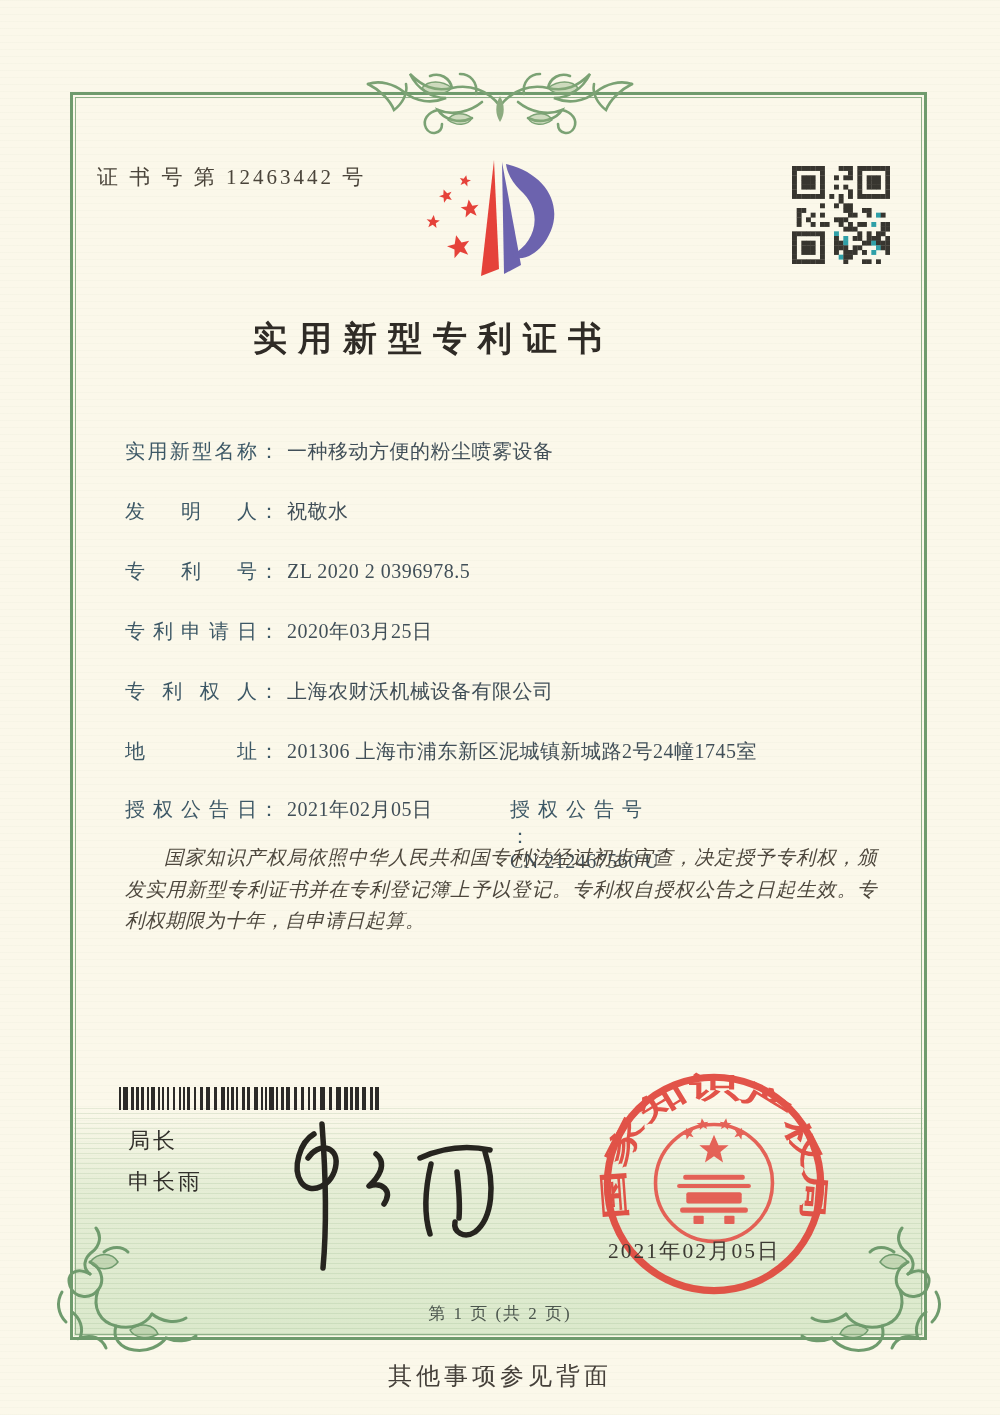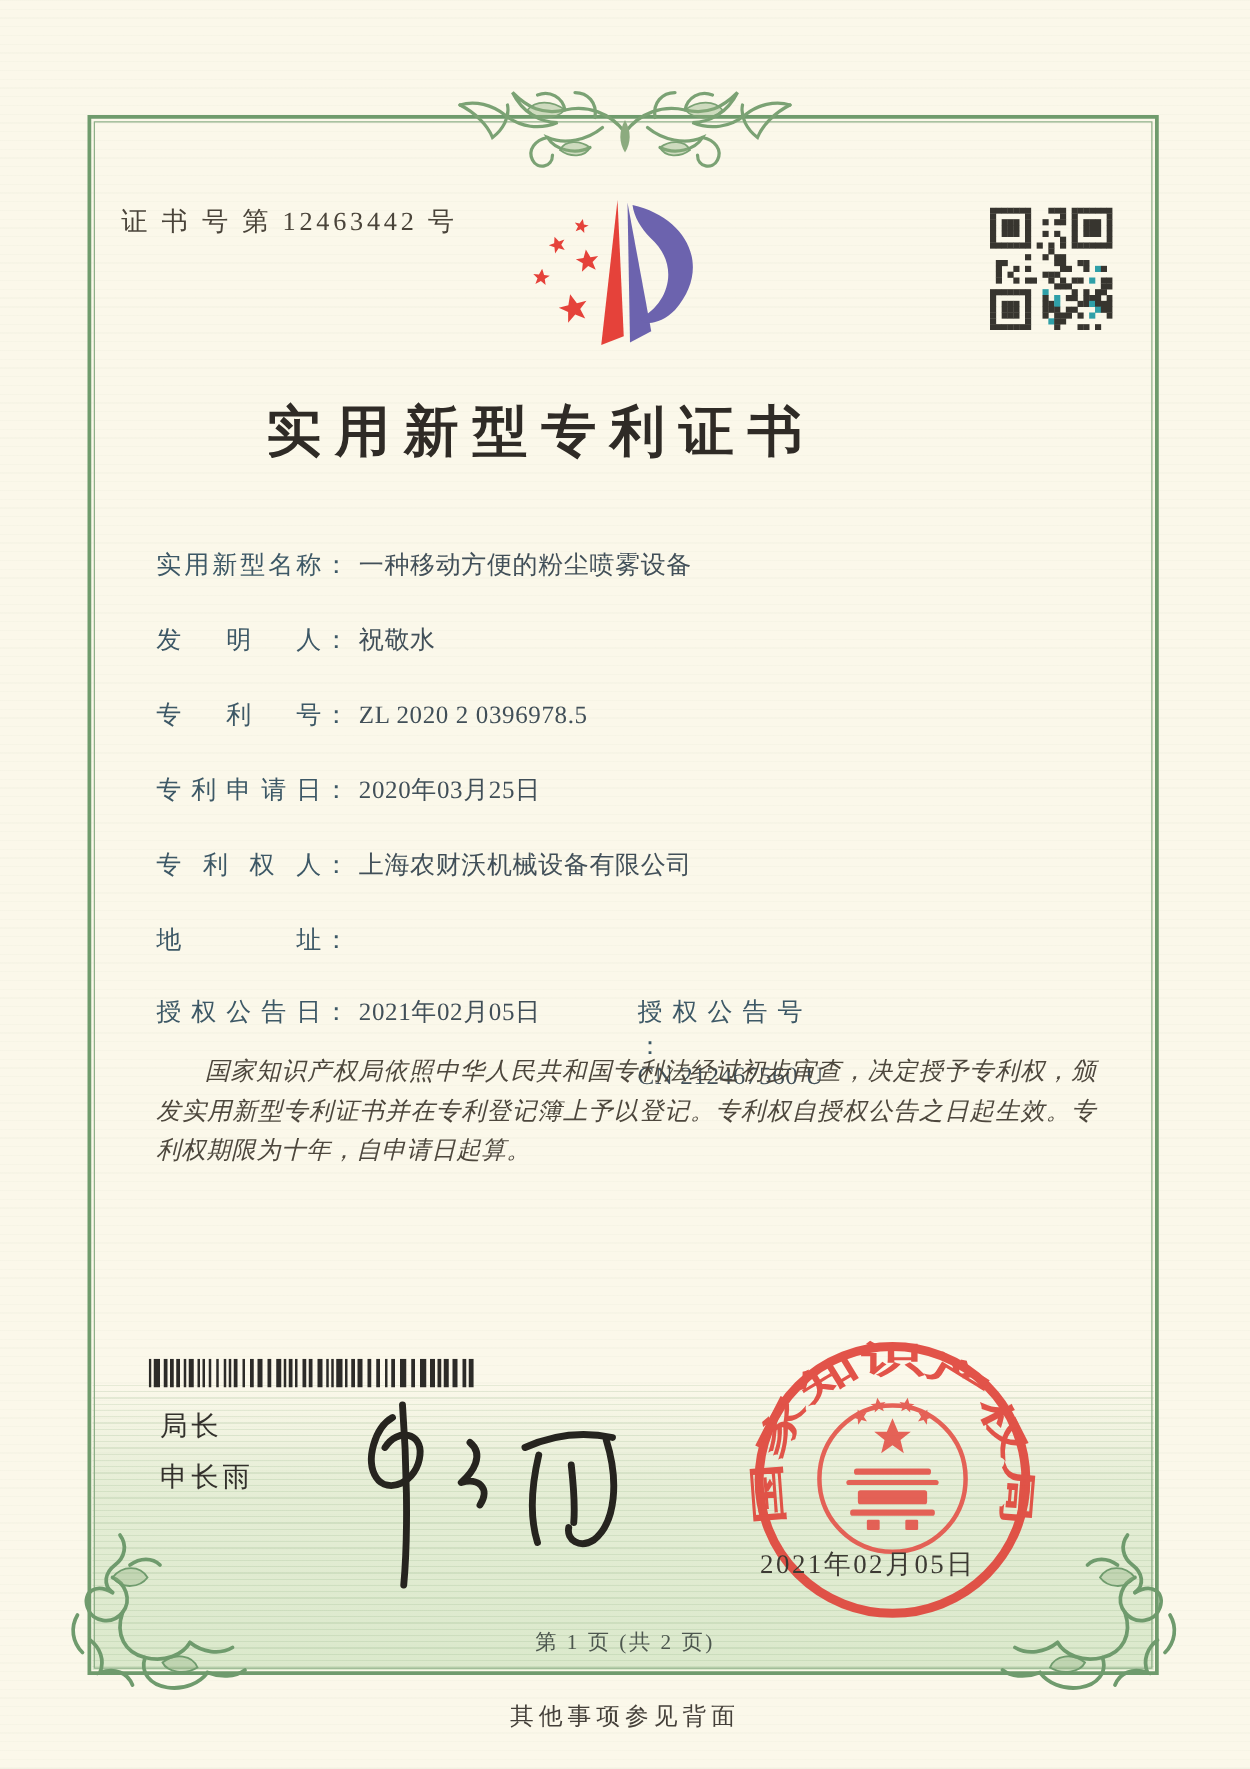--- a/index.html
+++ b/index.html
@@ -32,21 +32,21 @@
     background:
       repeating-linear-gradient(to bottom, rgba(120,160,110,0.16) 0 1px, rgba(120,160,110,0) 1px 5px),
       linear-gradient(to bottom, rgba(212,229,197,0) 0%, rgba(212,229,197,0.55) 35%, rgba(213,230,198,0.85) 100%);
   }
   .cert-no{
     position:absolute;left:97px;top:163px;z-index:3;
     font-size:21px;color:#4a443a;letter-spacing:3px;
   }
   .title{
     position:absolute;left:0;top:316px;width:866px;text-align:center;z-index:3;
-    font-size:44px;font-weight:700;letter-spacing:11px;color:#2f2b26;
+    font-size:34px;font-weight:700;letter-spacing:11px;color:#2f2b26;
   }
   .field-row{
     position:absolute;left:125px;z-index:3;display:flex;align-items:baseline;
     font-size:20px;color:#414f58;
   }
   .flabel{
     display:inline-block;width:132px;
     text-align:justify;text-align-last:justify;
     color:#3d5866;
   }
@@ -73,21 +73,21 @@
   .seal-date{
     position:absolute;left:608px;top:1236px;width:220px;z-index:5;
     font-size:21.5px;color:#3c3a33;letter-spacing:2px;
   }
   .page-info{
     position:absolute;left:0;top:1302px;width:1000px;text-align:center;z-index:3;
     font-size:17px;color:#4c564e;letter-spacing:2px;
   }
   .back-note{
     position:absolute;left:0;top:1360px;width:1000px;text-align:center;z-index:3;
-    font-size:19px;color:#45403a;letter-spacing:4px;
+    font-size:24px;color:#45403a;letter-spacing:4px;
   }
   .orn-top{position:absolute;left:310px;top:46px;width:380px;height:92px;z-index:3;}
   .orn-corner{position:absolute;width:160px;height:170px;z-index:3;}
   .orn-bl{left:42px;top:1222px;}
   .orn-br{left:796px;top:1222px;transform:scaleX(-1);}
   svg{display:block;}
 </style>
 </head>
 <body>
 
@@ -401,20 +401,21 @@
     <span class="fvalue">2020年03月25日</span>
   </div>
   <div class="field-row" style="top:678px">
     <span class="flabel">专利权人</span>
       <span class="fcolon">：</span>
     <span class="fvalue">上海农财沃机械设备有限公司</span>
   </div>
   <div class="field-row" style="top:738px">
     <span class="flabel">地址</span>
       <span class="fcolon">：</span>
+    <span class="fvalue">201306 上海市浦东新区泥城镇新城路2号24幢1745室</span>
   </div>
   <div class="field-row" style="top:796px;width:760px">
     <span class="flabel">授权公告日</span>
       <span class="fcolon">：</span>
     <span class="fvalue">2021年02月05日</span>
     <span class="grant-pair">
       <span class="flabel">授权公告号</span>
         <span class="fcolon">：</span>
       <span class="fvalue">CN 212467560 U</span>
     </span>

